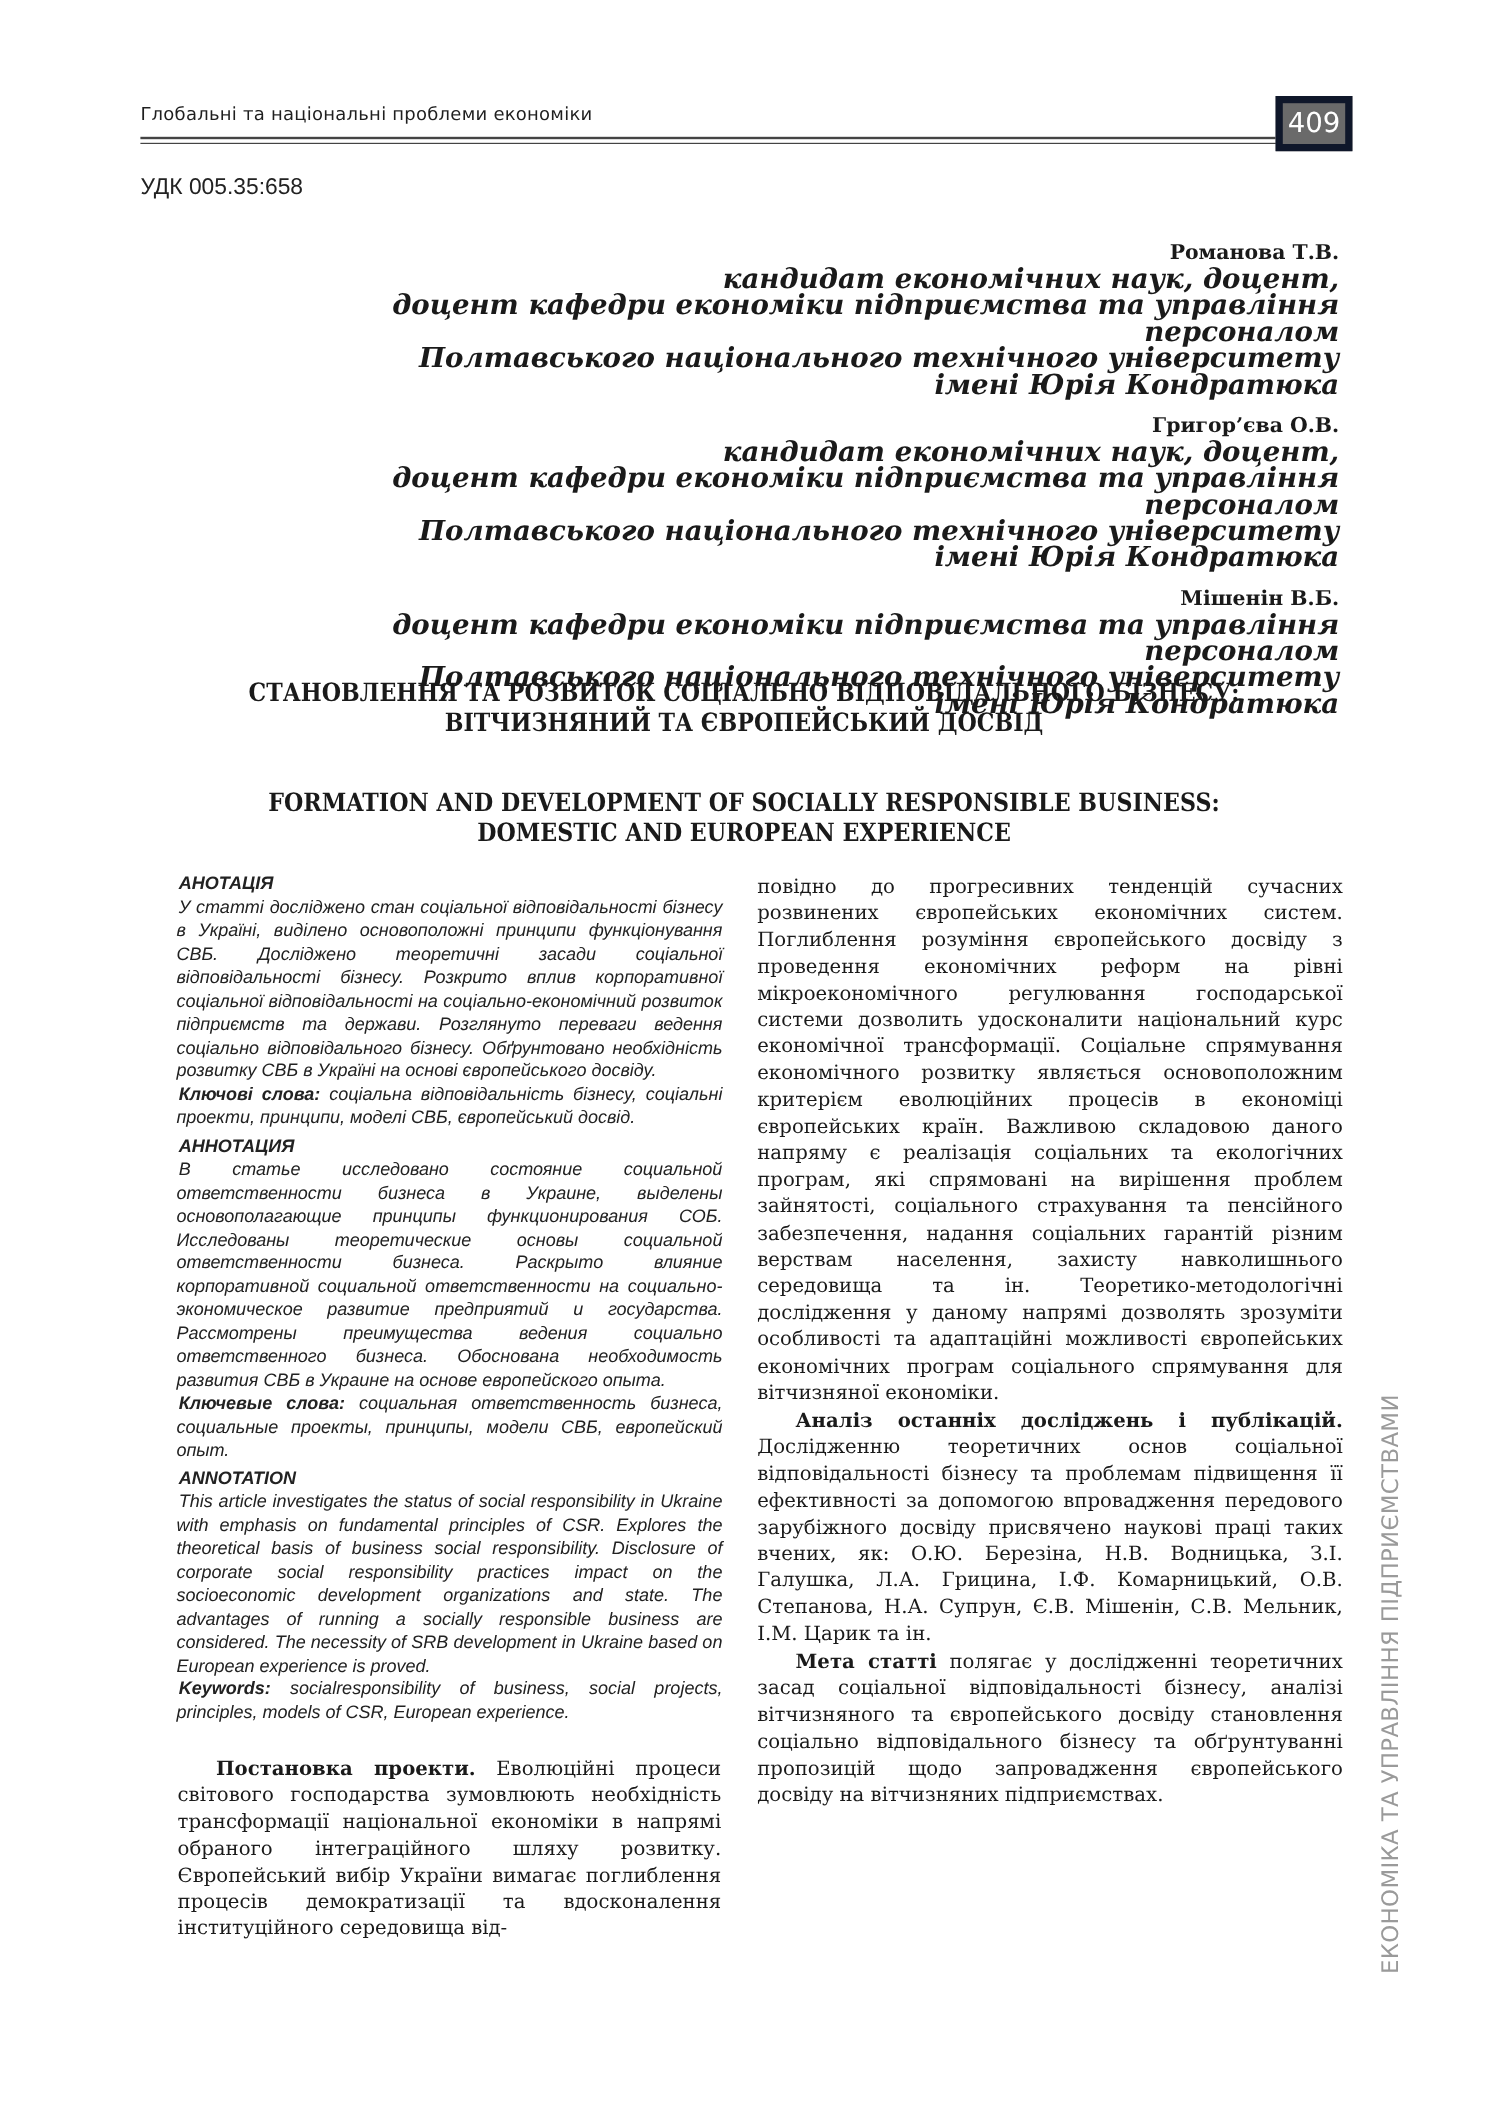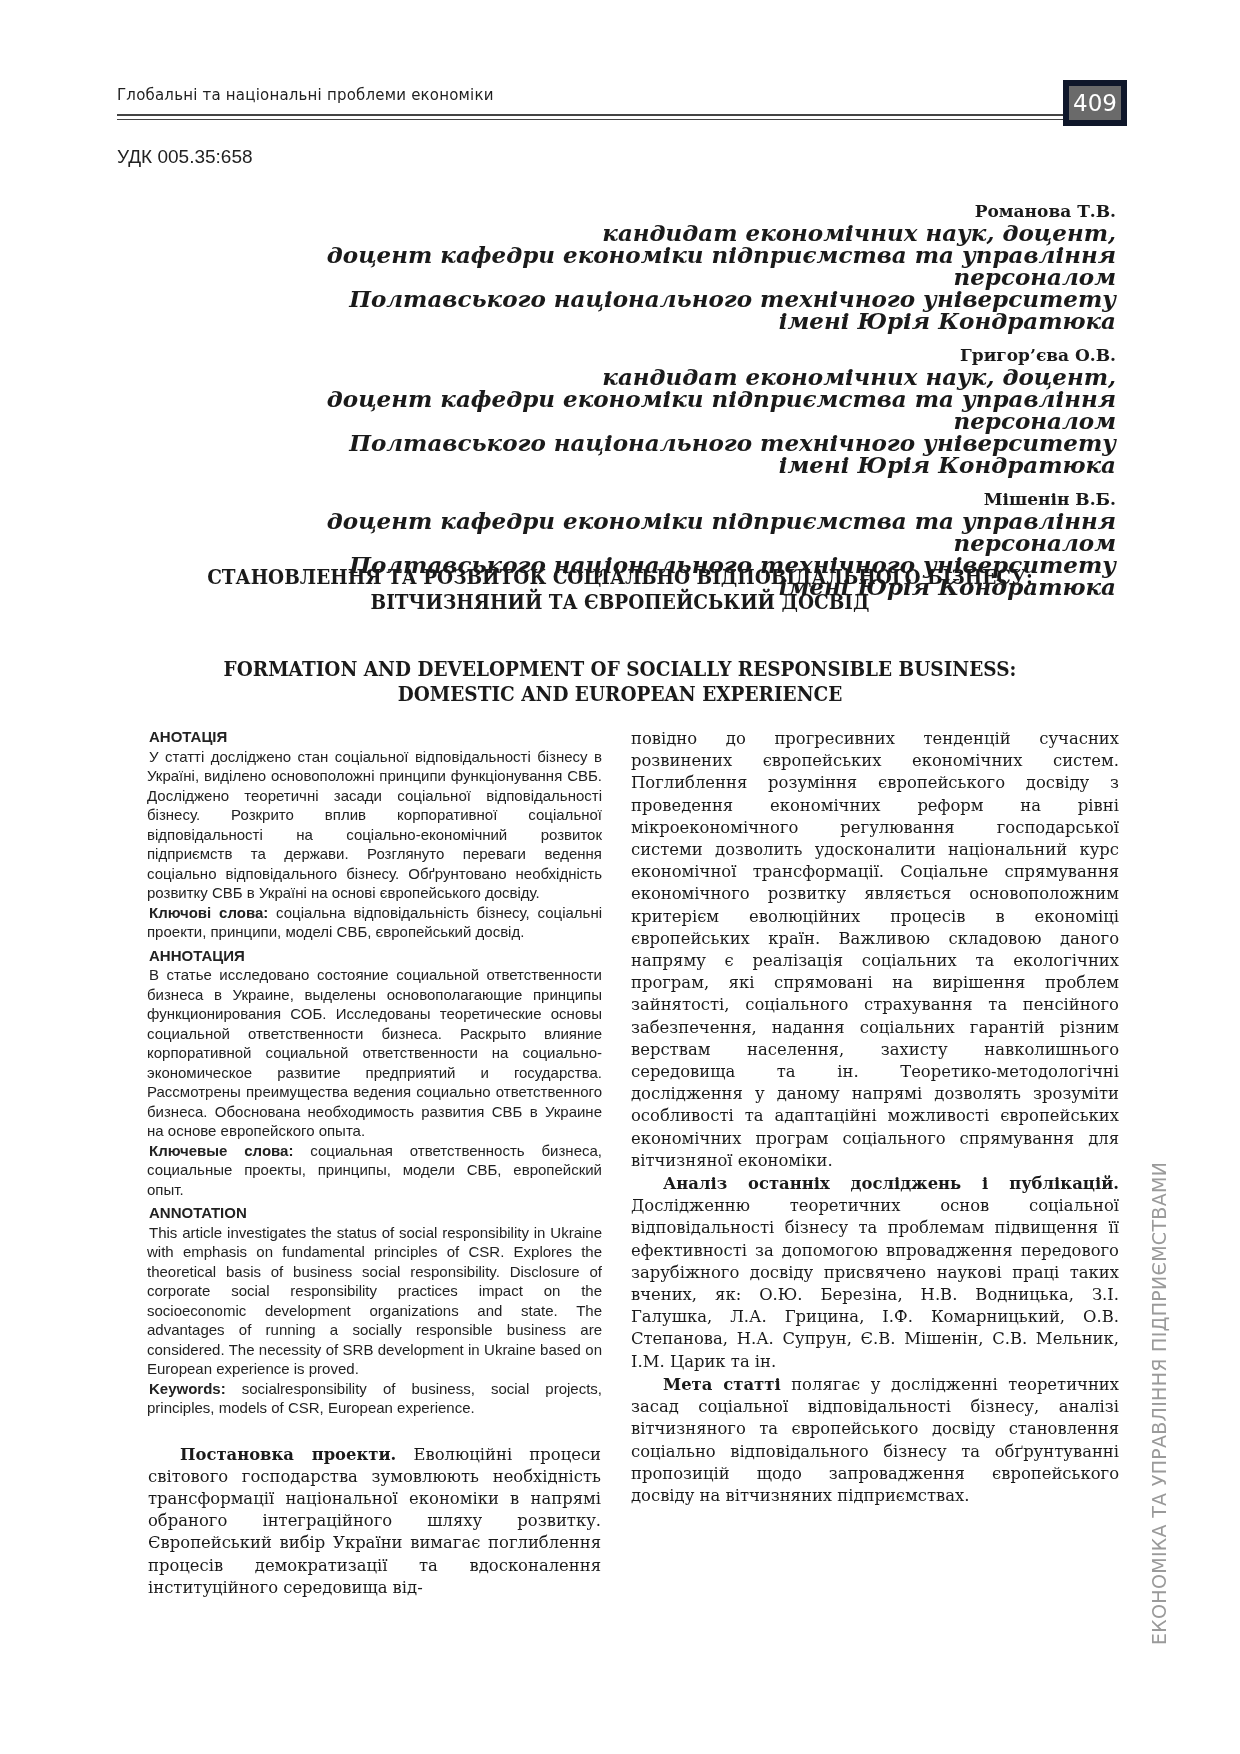--- a/index.html
+++ b/index.html
@@ -16,21 +16,21 @@
   .authors { position: absolute; right: 124px; top: 200px; width: 800px; text-align: right; font-family: "DejaVu Serif", serif; }
   .author { margin-bottom: 12px; }
   .author .name { font-weight: bold; font-size: 17px; line-height: 22px; }
   .author .line { font-style: italic; font-size: 23px; line-height: 22px; font-weight: bold; }
 
   .titles { position: absolute; left: 120px; top: 564px; width: 1000px; text-align: center; font-family: "DejaVu Serif", serif; font-weight: bold; }
   .titles .ua { font-size: 21px; line-height: 25px; transform: scaleX(0.88); }
   .titles .en { font-size: 21px; line-height: 25px; margin-top: 42px; transform: scaleX(0.88); }
 
   .col-left { position: absolute; left: 147px; top: 727px; width: 455px; }
-  .abs-block { font-family: "Liberation Sans", sans-serif; font-size: 15px; line-height: 19.5px; text-align: justify; color: #222; }
+  .abs-block { font-family: "Liberation Sans", sans-serif; font-size: 15px; line-height: 19.5px; text-align: justify; color: #222; font-style: italic; }
   .abs-block .head { font-weight: bold; padding-left: 2px; margin-bottom: 0; }
   .abs-block p { margin: 0; text-indent: 2px; }
   .abs-block .kw { margin-bottom: 4px; }
   .abs-block .kw b { font-weight: bold; }
 
   .body-text { font-family: "DejaVu Serif", serif; font-size: 16.4px; line-height: 22.2px; text-align: justify; color: #1a1a1a; }
   .body-text p { margin: 1px; text-indent: 32px; }
   .body-text b { font-weight: bold; }
 
   .problem { margin-top: 26px; }

